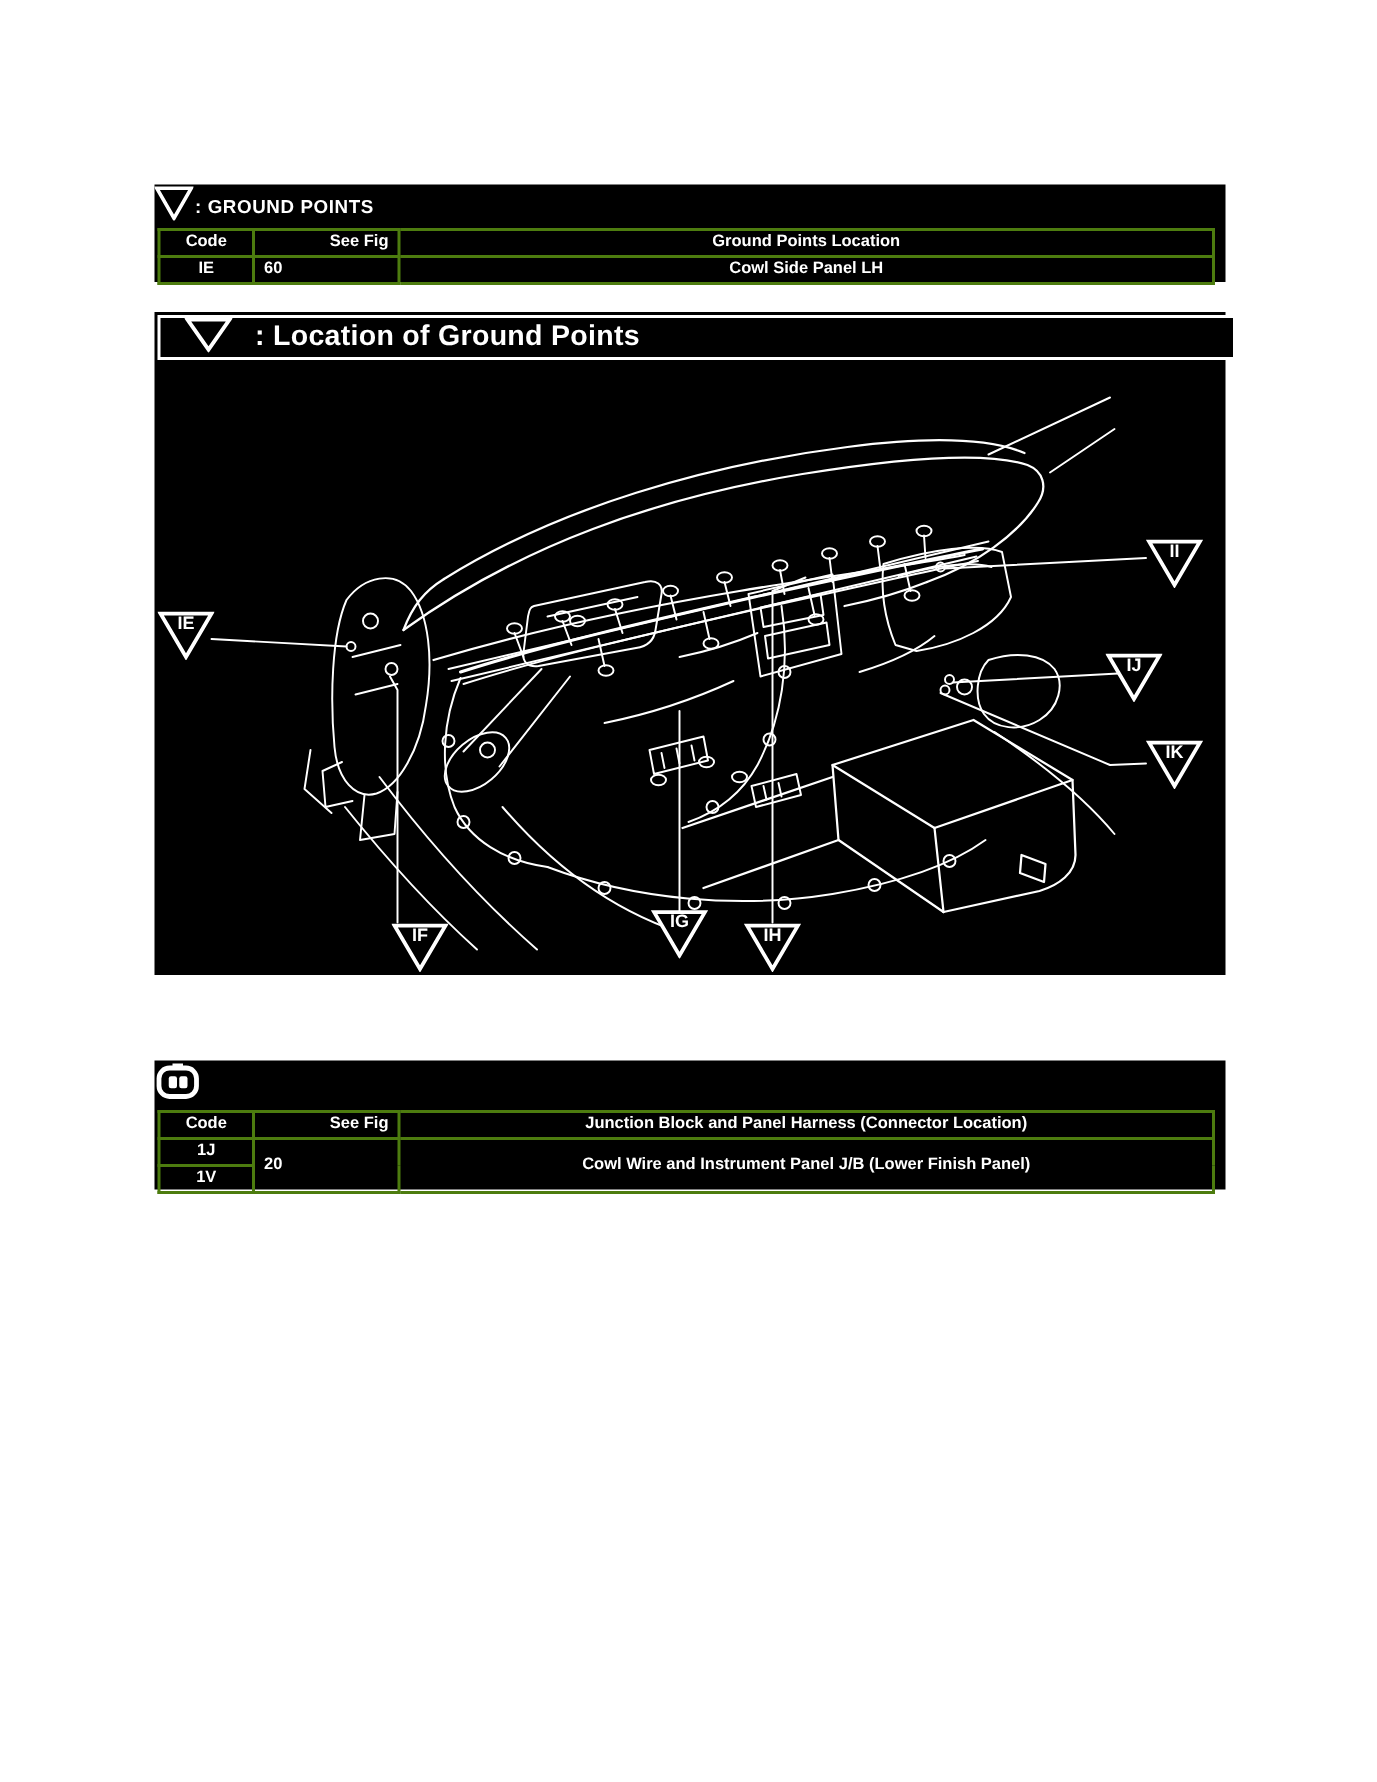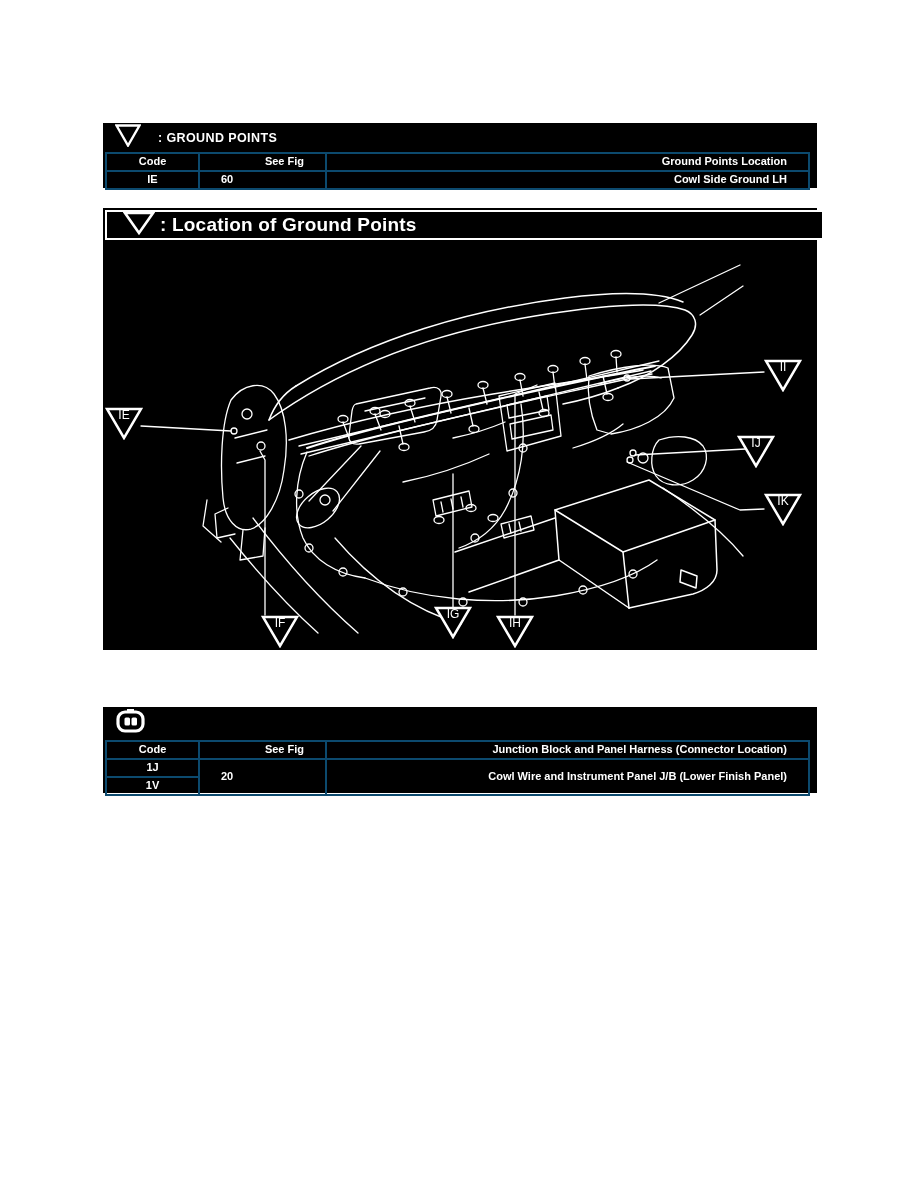--- a/index.html
+++ b/index.html
@@ -7,53 +7,53 @@
     width:918px;height:1188px;background:#ffffff;position:relative;
     font-family:"Liberation Sans", sans-serif;
     -webkit-font-smoothing:antialiased;
   }
   .panel{position:absolute;left:103px;width:714px;background:#000;color:#fff;}
   #panel-ground{top:123px;height:65px;}
   #panel-location{top:208px;height:442px;}
   #panel-junction{top:707px;height:86px;}
 
   
-  .sec-header{display:flex;align-items:center;gap:17px;padding-left:12px;}
+  .sec-header{display:flex;align-items:center;gap:1px;padding-left:0;}
   #panel-ground .sec-header{height:29px;}
   #panel-junction .sec-header{height:33px;}
   .sec-title{font-size:12.5px;font-weight:bold;letter-spacing:.4px;color:#fff;white-space:nowrap;}
 
   
   table.mtable{border-collapse:collapse;table-layout:fixed;width:705px;margin-left:2px;}
   table.mtable td{
-    border:2px solid #0c4a6e;color:#fff;font-size:11px;line-height:1.05;
-    height:14px;padding:1px 21px;overflow:hidden;white-space:nowrap;
+    border:2px solid #4d7c0f;color:#fff;font-size:11px;line-height:1.05;
+    height:14px;padding:1px 6px;overflow:hidden;white-space:nowrap;
     font-weight:bold;
   }
   td.c-code{width:49px;text-align:center;}
   td.c-fig{width:83px;}
   td.c-fig.hdr{text-align:right;margin-left:47px;}
-  td.c-loc{text-align:right;}
+  td.c-loc{text-align:center;}
 
   
   .loc-title-bar{
     position:absolute;left:2px;top:2px;width:699px;height:26px;
-    border:2px solid #fff;display:flex;align-items:center;gap:5px;
+    border:2px solid #fff;display:flex;align-items:center;gap:15px;
     padding-left:16px;background:#000;z-index:3;
   }
   .loc-title{font-size:19px;font-weight:bold;letter-spacing:.2px;color:#fff;white-space:nowrap;}
 
   .diagram-svg{position:absolute;left:0;top:0;z-index:1;}
 
   
   .marker{position:absolute;width:38px;height:33px;z-index:4;}
   .marker svg{position:absolute;left:0;top:0;}
   .marker .mlabel{
     position:absolute;top:1px;left:0;right:0;text-align:center;
-    font-size:12px;font-weight:normal;color:#fff;
+    font-size:12px;font-weight:bold;color:#fff;
   }
   #marker-IE{left:2px;top:199px;}
   #marker-II{left:661px;top:151px;}
   #marker-IJ{left:634px;top:227px;}
   #marker-IK{left:661px;top:285px;}
   #marker-IF{left:158px;top:407px;}
   #marker-IG{left:331px;top:398px;}
   #marker-IH{left:393px;top:407px;}
 </style>
 </head>
@@ -71,21 +71,21 @@
   <table class="mtable">
     <tbody>
         <tr>
       <td class="c-code">Code</td>
       <td class="c-fig hdr">See Fig</td>
       <td class="c-loc">Ground Points Location</td>
     </tr>
     <tr>
       <td class="c-code">IE</td>
       <td class="c-fig">60</td>
-      <td class="c-loc">Cowl Side Ground LH</td>
+      <td class="c-loc">Cowl Side Panel LH</td>
     </tr>
   </tbody>
     </table>
 </div>
 
 <div class="panel" id="panel-location">
   <div class="loc-title-bar">
     <span>
       <svg width="32" height="24" viewBox="0 0 32 24">
         <polygon points="2,2 30,2 16,22" fill="#000" stroke="#fff" stroke-width="2.6"></polygon>

